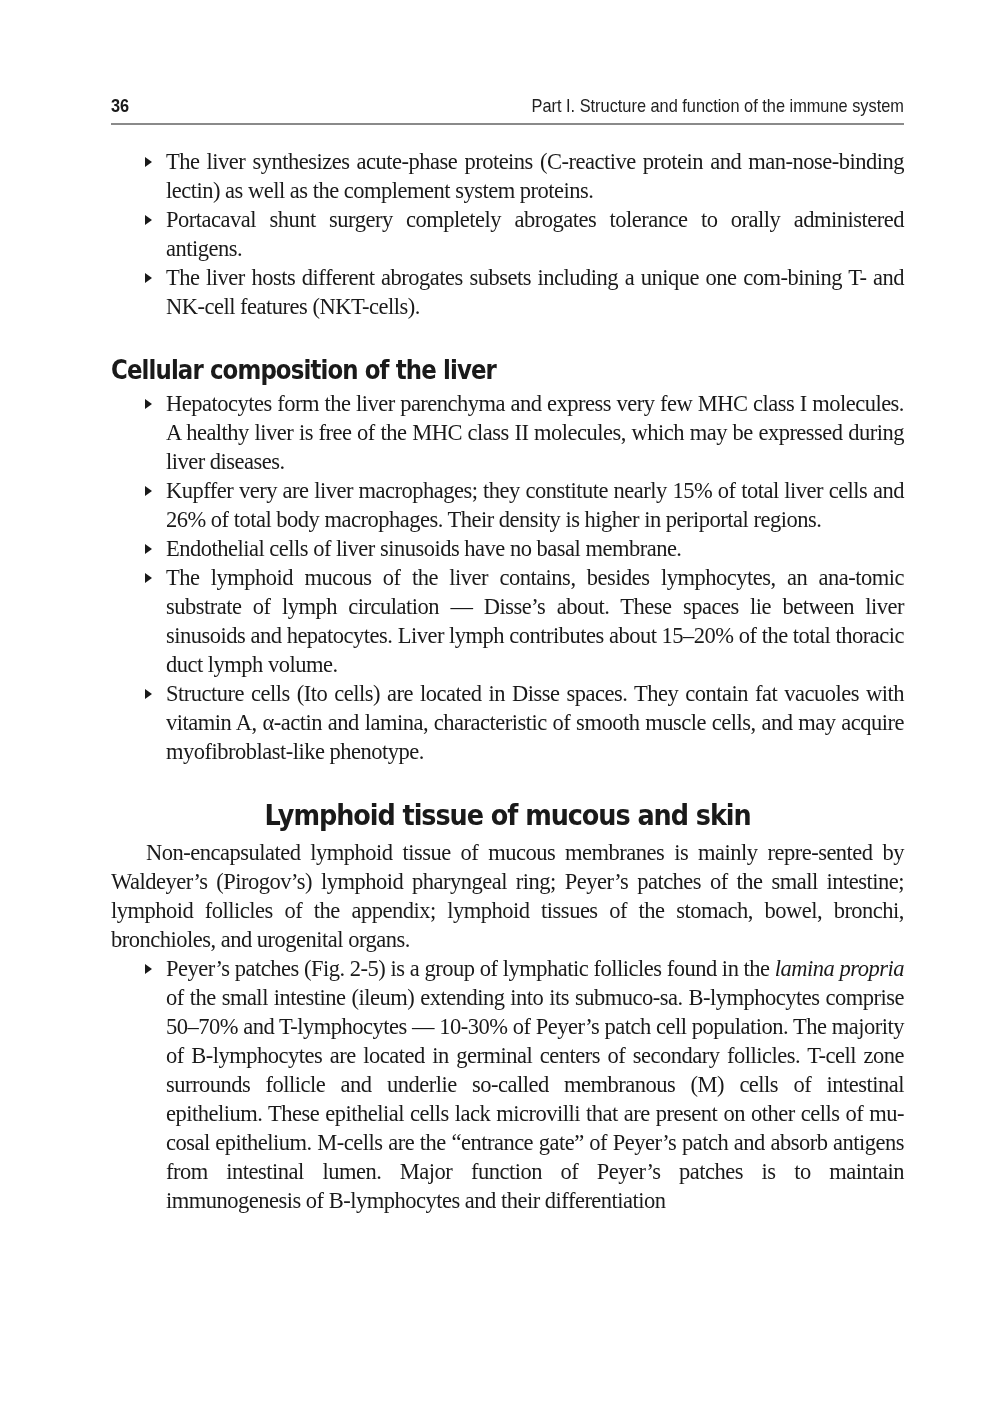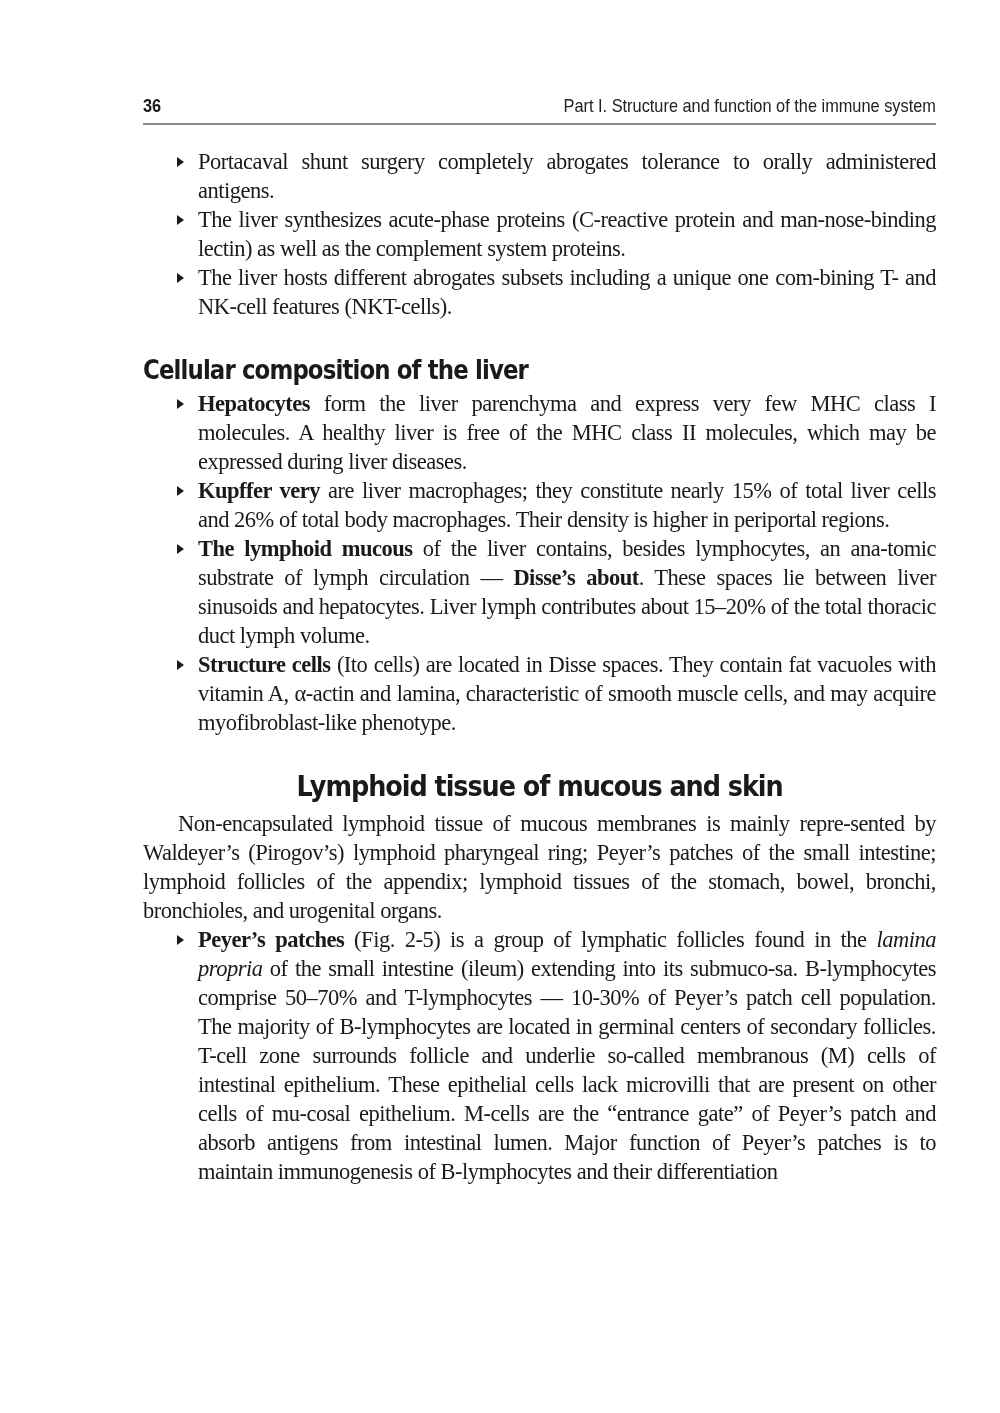--- a/index.html
+++ b/index.html
@@ -1,17 +1,17 @@
 <!DOCTYPE html>
 <html><head>
   <meta charset="utf-8">
   <style>
     html, body { margin: 0; padding: 0; background: #ffffff; }
     body { width: 1000px; height: 1413px; position: relative; overflow: hidden; }
-    .page { position: absolute; left: 111px; top: 95px; width: 793px; color: #1a1a1a; margin-left: 32px; }
+    .page { position: absolute; left: 111px; top: 95px; width: 793px; color: #1a1a1a; }
     .running-head {
       display: flex; justify-content: space-between; align-items: baseline;
       font-family: "Liberation Sans", sans-serif; font-size: 19px;
       transform: scaleX(0.86); transform-origin: left;
       width: 922px;
       padding-bottom: 6px;
     }
     .page-number { font-weight: bold; }
     .running-title { font-weight: normal; color: #222; }
     .head-rule { height: 2px; background: #8a8a8a; margin-top: 0; }
@@ -30,45 +30,46 @@
       font-family: "DejaVu Sans", sans-serif; font-weight: bold; font-size: 26px;
       letter-spacing: -1px; transform: scaleX(0.88); transform-origin: left;
       margin: 0; line-height: 34px;
     }
     .chapter-heading {
       font-family: "DejaVu Sans", sans-serif; font-weight: bold; font-size: 29px;
       letter-spacing: -1.2px; text-align: center; margin: 0; line-height: 38px;
       transform: scaleX(0.88);
     }
     .para { text-align: justify; text-indent: 35px; margin: 0; }
-    b { font-weight: bold; }
+    b { font-weight: normal; }
     i { font-style: italic; }
   </style>
 </head>
 <body>
 
 <div class="page">
   <div class="running-head">
     <span class="page-number">36</span>
     <span class="running-title">Part I. Structure and function of the immune system</span>
   </div>
   <div class="head-rule"></div>
 
   <div class="body-text" style="margin-top:22px;">
     <ul class="bullets">
+      <li><span class="bullet"></span><span>The liver synthesizes acute-phase proteins (C-reactive protein and man-nose-binding lectin) as well as the complement system proteins.</span></li>
       <li><span class="bullet"></span><span>Portacaval shunt surgery completely abrogates tolerance to orally administered antigens.</span></li>
-      <li><span class="bullet"></span><span>The liver synthesizes acute-phase proteins (C-reactive protein and man-nose-binding lectin) as well as the complement system proteins.</span></li>
       <li><span class="bullet"></span><span>The liver hosts different abrogates subsets including a unique one com-bining T- and NK-cell features (NKT-cells).</span></li>
     </ul>
 
     <h2 class="section-heading" style="margin-top:32px;">Cellular composition of the liver</h2>
 
     <ul class="bullets" style="margin-top:2px;">
       <li><span class="bullet"></span><b>Hepatocytes</b><span> form the liver parenchyma and express very few MHC class I molecules. A healthy liver is free of the MHC class II molecules, which may be expressed during liver diseases.</span></li>
       <li><span class="bullet"></span><b>Kupffer very</b><span> are liver macrophages; they constitute nearly 15% of total liver cells and 26% of total body macrophages. Their density is higher in periportal regions.</span></li>
+      <li><span class="bullet"></span><b>Endothelial cells</b><span> of liver sinusoids have no basal membrane.</span></li>
       <li><span class="bullet"></span><b>The lymphoid mucous</b><span> of the liver contains, besides lymphocytes, an ana-tomic substrate of lymph circulation — </span><b>Disse’s about</b><span>. These spaces lie between liver sinusoids and hepatocytes. Liver lymph contributes about 15–20% of the total thoracic duct lymph volume.</span></li>
       <li><span class="bullet"></span><b>Structure cells</b><span> (Ito cells) are located in Disse spaces. They contain fat vacuoles with vitamin A, α-actin and lamina, characteristic of smooth muscle cells, and may acquire myofibroblast-like phenotype.</span></li>
     </ul>
 
     <h1 class="chapter-heading" style="margin-top:30px;">Lymphoid tissue of mucous and skin</h1>
 
     <p class="para" style="margin-top:4px;">Non-encapsulated lymphoid tissue of mucous membranes is mainly repre-sented by Waldeyer’s (Pirogov’s) lymphoid pharyngeal ring; Peyer’s patches of the small intestine; lymphoid follicles of the appendix; lymphoid tissues of the stomach, bowel, bronchi, bronchioles, and urogenital organs.</p>
 
     <ul class="bullets">
       <li><span class="bullet"></span><b>Peyer’s patches</b><span> (Fig. 2-5) is a group of lymphatic follicles found in the </span><i>lamina propria</i><span> of the small intestine (ileum) extending into its submuco-sa. B-lymphocytes comprise 50–70% and T-lymphocytes — 10-30% of Peyer’s patch cell population. The majority of B-lymphocytes are located in germinal centers of secondary follicles. T-cell zone surrounds follicle and underlie so-called membranous (M) cells of intestinal epithelium. These epithelial cells lack microvilli that are present on other cells of mu-cosal epithelium. M-cells are the “entrance gate” of Peyer’s patch and absorb antigens from intestinal lumen. Major function of Peyer’s patches is to maintain immunogenesis of B-lymphocytes and their differentiation</span></li>

